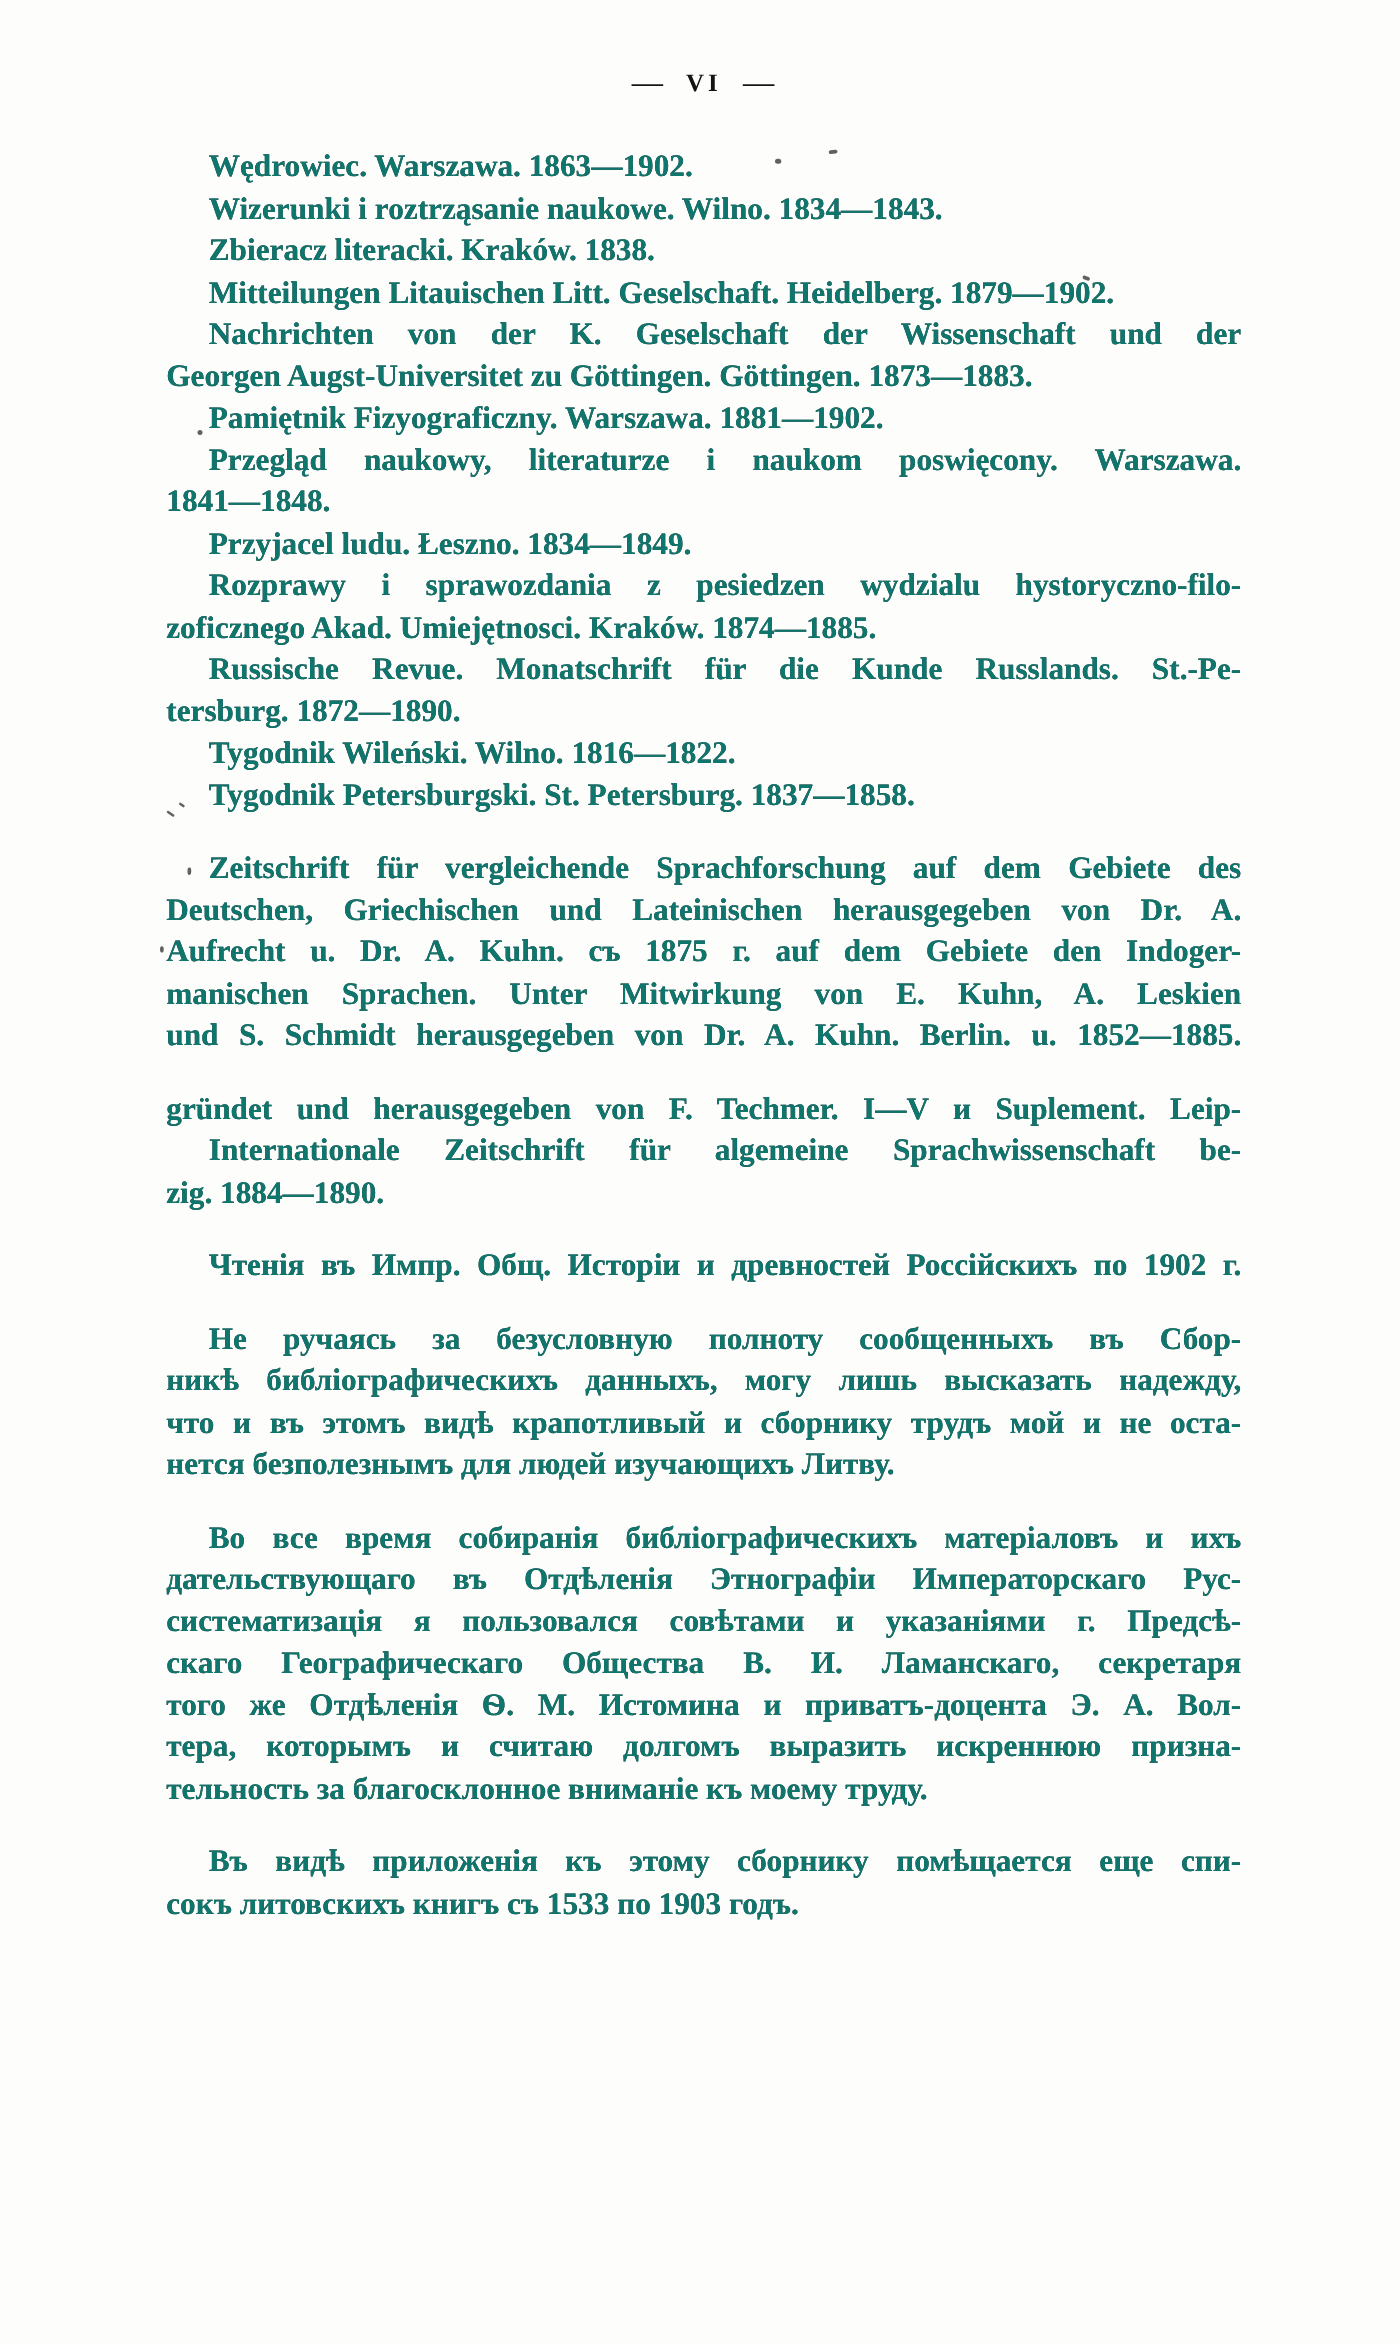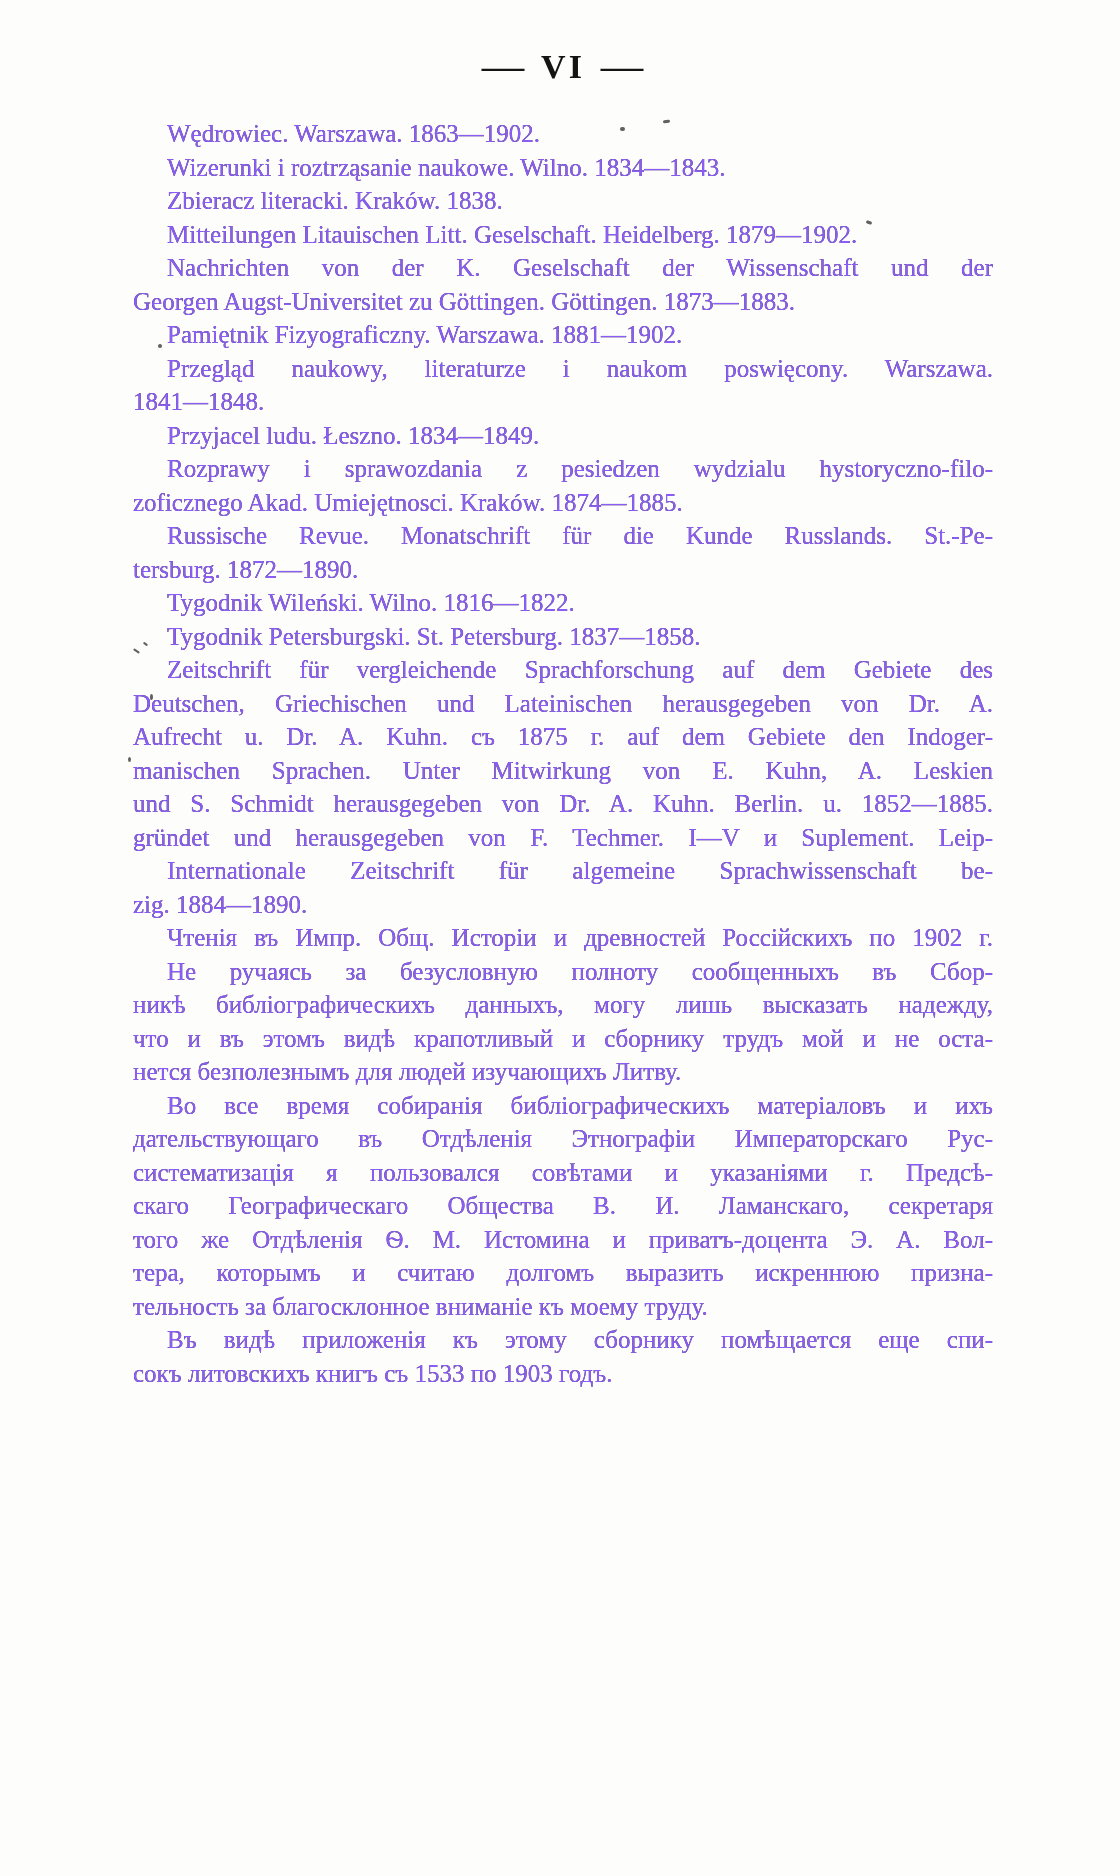--- a/index.html
+++ b/index.html
@@ -8,34 +8,34 @@
     background:#e9e9e9;
     font-family:"Liberation Serif","DejaVu Serif",serif;
   }
   .page{
     position:absolute;left:0;top:0;width:1120px;height:1876px;
     background:#fdfdfb;color:#161616;overflow:hidden;
   }
   .page-header{
     position:absolute;left:133px;top:52px;width:860px;
     text-align:center;
-    font-weight:700;font-size:34px;line-height:30px;
+    font-weight:700;font-size:20px;line-height:30px;
     letter-spacing:1px;
     color:#141414;
   }
   .page-header .dash{display:inline-block;margin:0 20px;transform:scaleX(1.25);}
   .page-header .folio{display:inline-block;letter-spacing:3px;}
   .text-block{
     position:absolute;left:133px;top:117px;width:860px;
-    font-weight:400;font-size:25px;line-height:33.5px;
-    color:#8b5cf6;
+    font-weight:700;font-size:25px;line-height:33.5px;
+    color:#0f766e;
     text-shadow:0 0 .5px rgba(10,10,10,.85);
   }
   .para{margin:0;}
-  .para.space{margin-top:0;}
+  .para.space{margin-top:25px;}
   .line{white-space:normal;}
   .line.just{text-align:justify;text-align-last:justify;}
   .line.indent{text-indent:34px;}
   
   .speck{position:absolute;background:#2c2c2c;opacity:.75;border-radius:2px;}
 </style>
 </head>
 <body>
 
 <div class="page">

